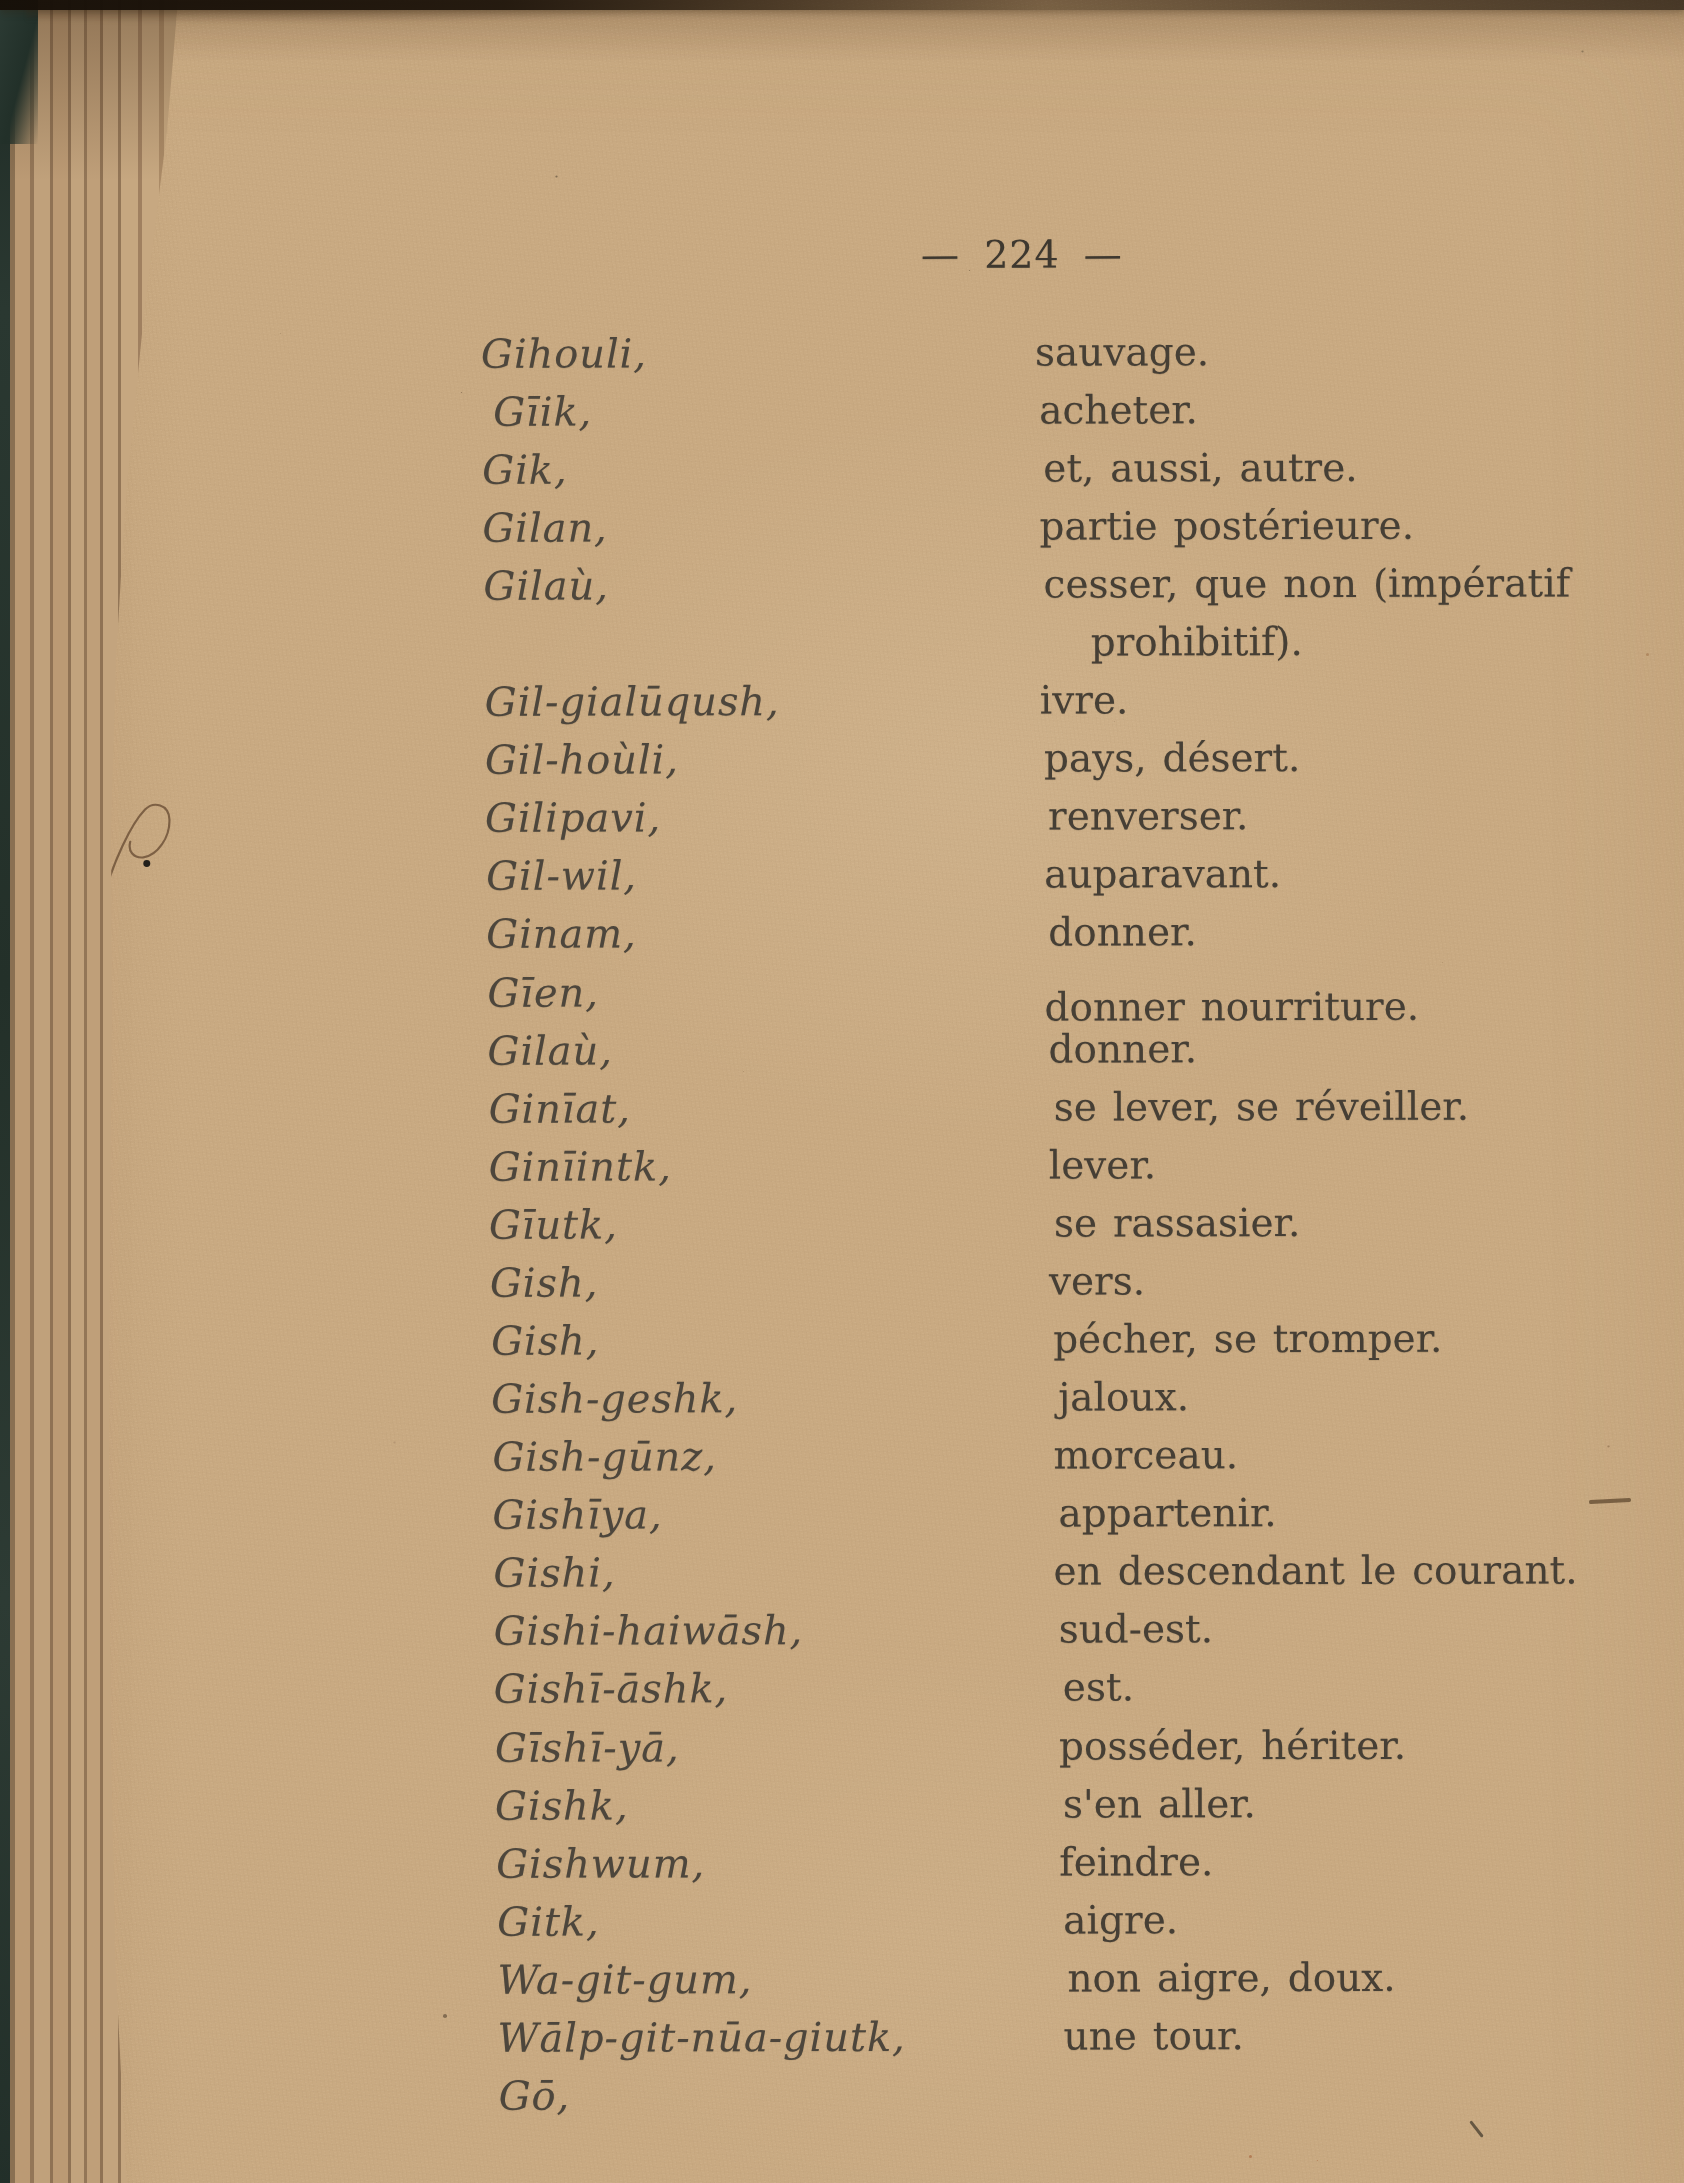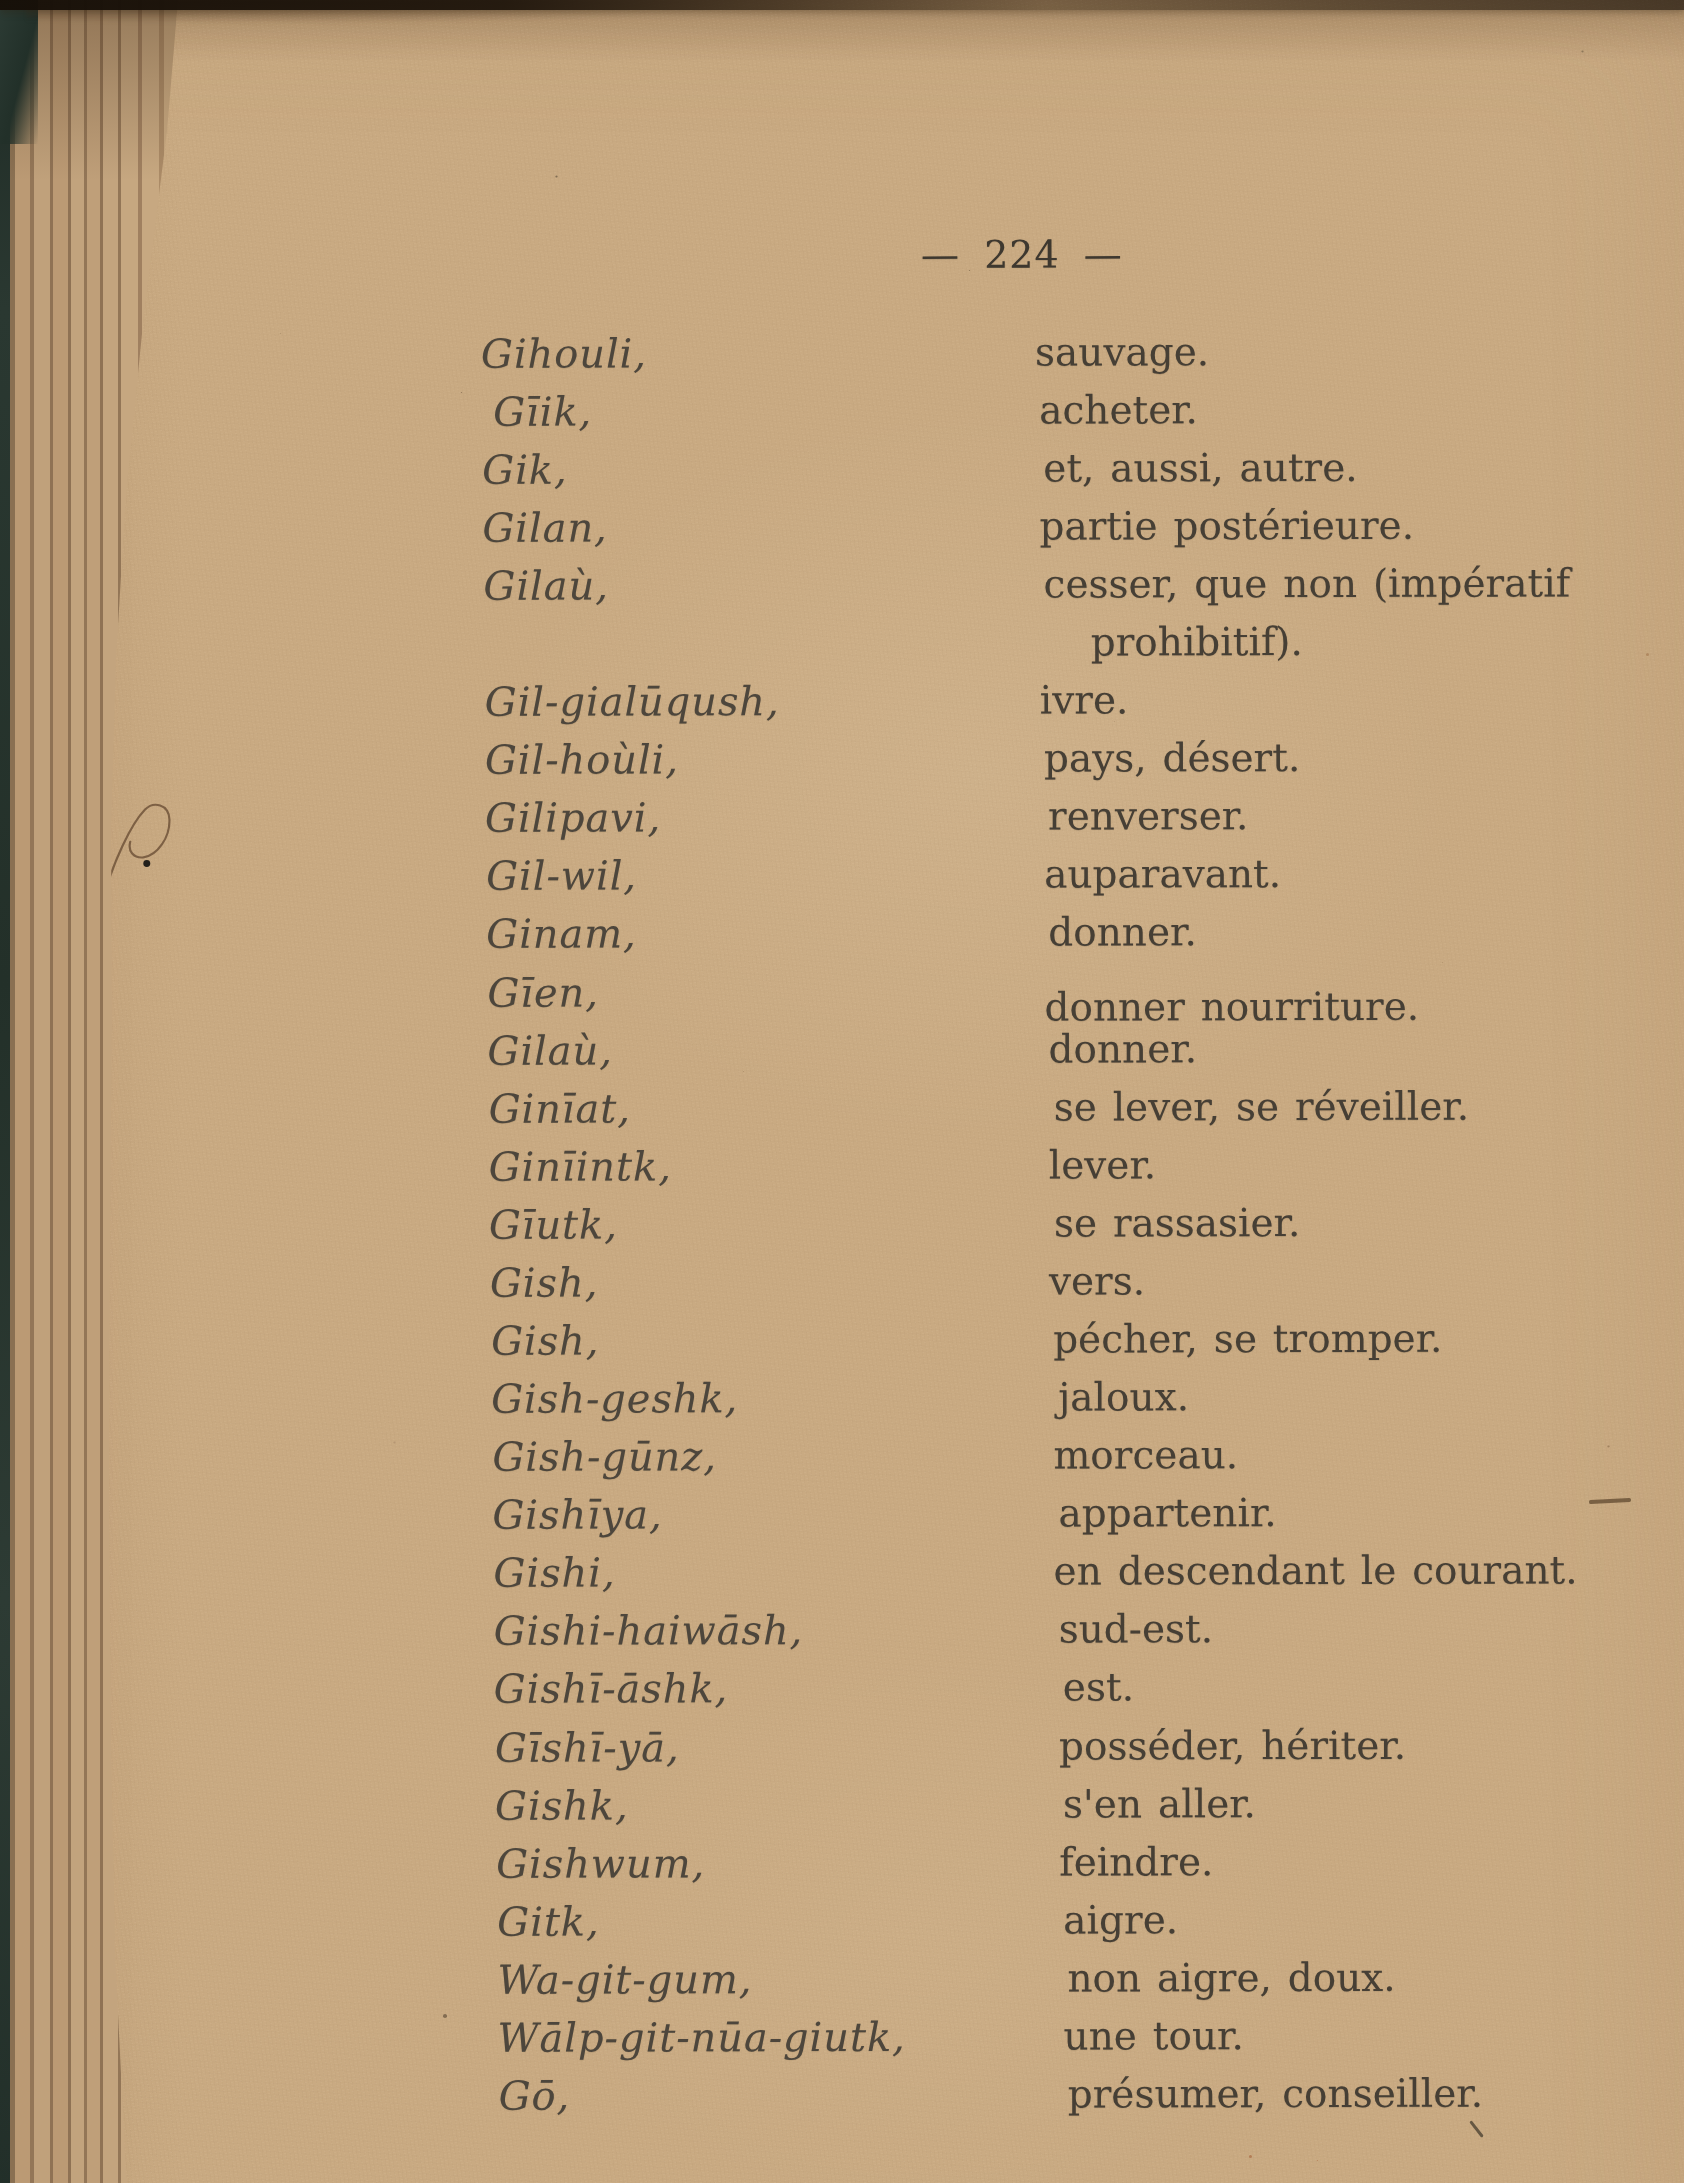--- a/index.html
+++ b/index.html
@@ -252,21 +252,20 @@
           <div class="entry-row" style="top: 1959px;">
             <span class="entry-word" style="left: 496px;">Wa-git-gum,</span>
             <span class="entry-translation" style="left: 1066px;">non aigre, doux.</span>
           </div>
           <div class="entry-row" style="top: 2017px;">
             <span class="entry-word" style="left: 496px;">Wālp-git-nūa-giutk,</span>
             <span class="entry-translation" style="left: 1062px;">une tour.</span>
           </div>
           <div class="entry-row" style="top: 2075px;">
             <span class="entry-word" style="left: 497px;">Gō,</span>
-            <span class="entry-translation" style="left: 1066px;">présumer, conseiller.</span>
           </div>
         </div>
     </div>
 
     <svg class="pencil-loop" viewBox="0 0 170 200" xmlns="http://www.w3.org/2000/svg">
       <path d="M8 186 C 20 150, 55 60, 92 22 C 112 2, 146 10, 148 44 C 150 86, 120 128, 88 132 C 66 134, 52 118, 58 96" fill="none" stroke="rgba(112,84,58,0.85)" stroke-width="5" stroke-linecap="round"></path>
       <circle cx="96" cy="146" r="8" fill="#221f1a"></circle>
     </svg>
 
     <div class="stray stray-dash"></div>

